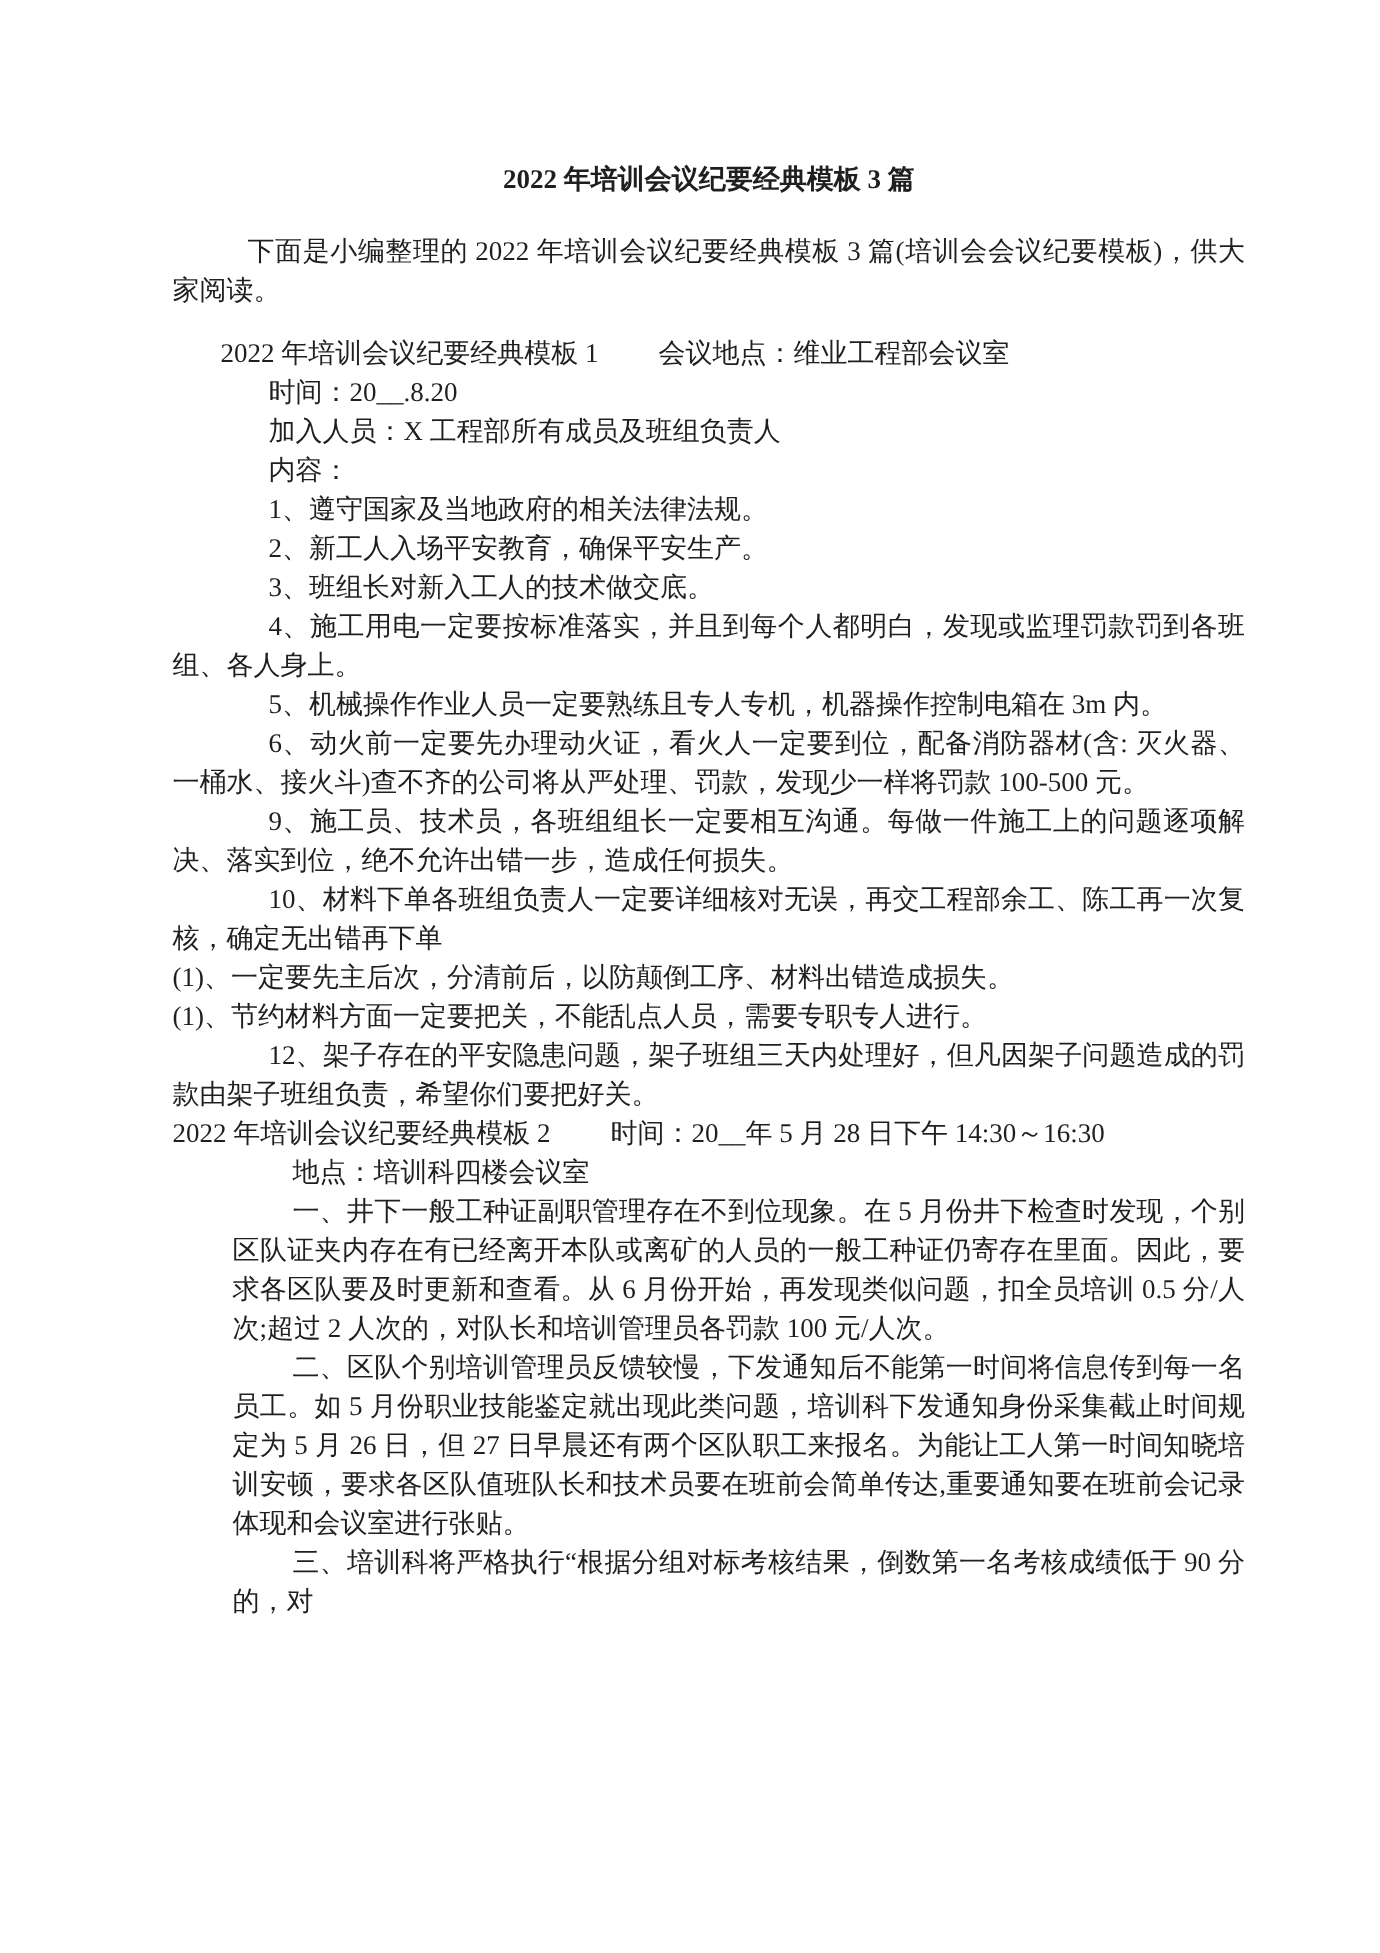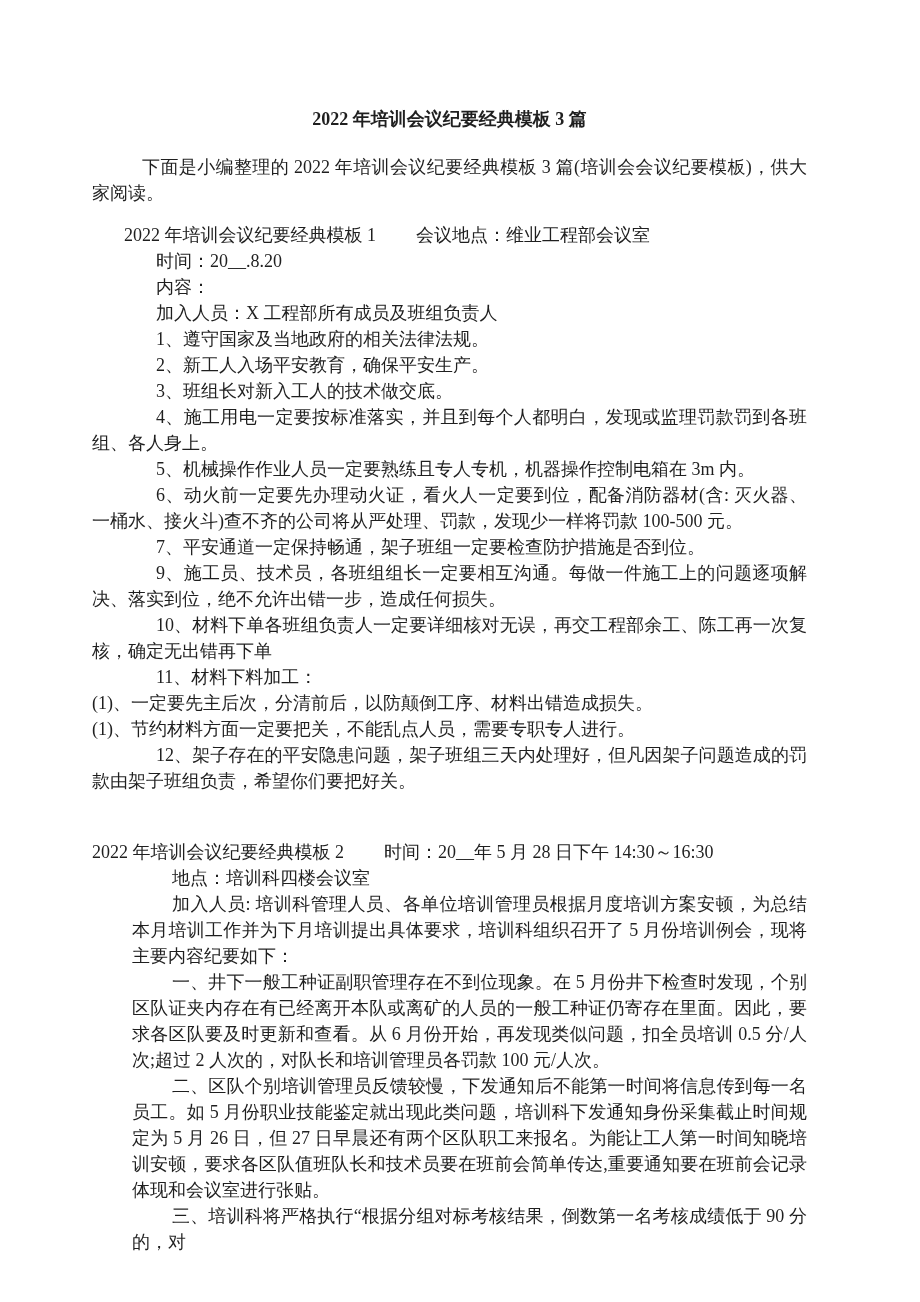--- a/index.html
+++ b/index.html
@@ -10,76 +10,73 @@
   }
   .page {
     position: relative;
     width: 920px; height: 1302px;
     background: #ffffff;
     font-family: "Liberation Serif", "DejaVu Serif", serif;
     color: #1f1f1f;
   }
   .doc {
     position: absolute;
-    left: 92px; top: 106px;
+    left: 115px; top: 106px;
     width: 715px;
   }
   .title {
     margin: 0 0 22px 0;
     font-size: 18px;
     font-weight: 700;
     line-height: 26px;
     text-align: center;
   }
   .para {
     margin: 0;
     font-size: 18px;
     line-height: 26px;
     text-align: justify;
     word-break: break-all;
   }
   .p-intro { text-indent: 50px; margin-bottom: 14px; }
   .p-h1    { text-indent: 32px; margin-top: 16px; }
-  .p-h2    { text-indent: 0; margin-top: 45px; }
+  .p-h2    { text-indent: 0; }
   .p-item  { text-indent: 64px; }
   .p-item2 { text-indent: 40px; margin-left: 40px; }
   .p-flush { text-indent: 0; }
   .h-gap   { display: inline-block; width: 40px; }
 </style>
 </head>
 <body>
 
 <div class="page">
   <div class="doc">
 
     <h1 class="title">2022 年培训会议纪要经典模板 3 篇</h1>
 
     <p class="para p-intro">下面是小编整理的 2022 年培训会议纪要经典模板 3 篇(培训会会议纪要模板)，供大家阅读。</p>
 
     <p class="para p-h1"><span>2022 年培训会议纪要经典模板 1</span><span class="h-gap"></span><span>会议地点：维业工程部会议室</span></p>
 
     <p class="para p-item">时间：20__.8.20</p>
+    <p class="para p-item">加入人员：X 工程部所有成员及班组负责人</p>
     <p class="para p-item">内容：</p>
-    <p class="para p-item">加入人员：X 工程部所有成员及班组负责人</p>
     <p class="para p-item">1、遵守国家及当地政府的相关法律法规。</p>
     <p class="para p-item">2、新工人入场平安教育，确保平安生产。</p>
     <p class="para p-item">3、班组长对新入工人的技术做交底。</p>
     <p class="para p-item">4、施工用电一定要按标准落实，并且到每个人都明白，发现或监理罚款罚到各班组、各人身上。</p>
     <p class="para p-item">5、机械操作作业人员一定要熟练且专人专机，机器操作控制电箱在 3m 内。</p>
     <p class="para p-item">6、动火前一定要先办理动火证，看火人一定要到位，配备消防器材(含: 灭火器、一桶水、接火斗)查不齐的公司将从严处理、罚款，发现少一样将罚款 100-500 元。</p>
-    <p class="para p-item">7、平安通道一定保持畅通，架子班组一定要检查防护措施是否到位。</p>
     <p class="para p-item">9、施工员、技术员，各班组组长一定要相互沟通。每做一件施工上的问题逐项解决、落实到位，绝不允许出错一步，造成任何损失。</p>
     <p class="para p-item">10、材料下单各班组负责人一定要详细核对无误，再交工程部余工、陈工再一次复核，确定无出错再下单</p>
-    <p class="para p-item">11、材料下料加工：</p>
     <p class="para p-flush">(1)、一定要先主后次，分清前后，以防颠倒工序、材料出错造成损失。</p>
     <p class="para p-flush">(1)、节约材料方面一定要把关，不能乱点人员，需要专职专人进行。</p>
     <p class="para p-item">12、架子存在的平安隐患问题，架子班组三天内处理好，但凡因架子问题造成的罚款由架子班组负责，希望你们要把好关。</p>
 
     <p class="para p-h2"><span>2022 年培训会议纪要经典模板 2</span><span class="h-gap"></span><span>时间：20__年 5 月 28 日下午 14:30～16:30</span></p>
 
     <p class="para p-item2">地点：培训科四楼会议室</p>
-    <p class="para p-item2">加入人员: 培训科管理人员、各单位培训管理员根据月度培训方案安顿，为总结本月培训工作并为下月培训提出具体要求，培训科组织召开了 5 月份培训例会，现将主要内容纪要如下：</p>
     <p class="para p-item2">一、井下一般工种证副职管理存在不到位现象。在 5 月份井下检查时发现，个别区队证夹内存在有已经离开本队或离矿的人员的一般工种证仍寄存在里面。因此，要求各区队要及时更新和查看。从 6 月份开始，再发现类似问题，扣全员培训 0.5 分/人次;超过 2 人次的，对队长和培训管理员各罚款 100 元/人次。</p>
     <p class="para p-item2">二、区队个别培训管理员反馈较慢，下发通知后不能第一时间将信息传到每一名员工。如 5 月份职业技能鉴定就出现此类问题，培训科下发通知身份采集截止时间规定为 5 月 26 日，但 27 日早晨还有两个区队职工来报名。为能让工人第一时间知晓培训安顿，要求各区队值班队长和技术员要在班前会简单传达,重要通知要在班前会记录体现和会议室进行张贴。</p>
     <p class="para p-item2">三、培训科将严格执行“根据分组对标考核结果，倒数第一名考核成绩低于 90 分的，对</p>
 
   </div>
 </div>
 
 </body></html>

